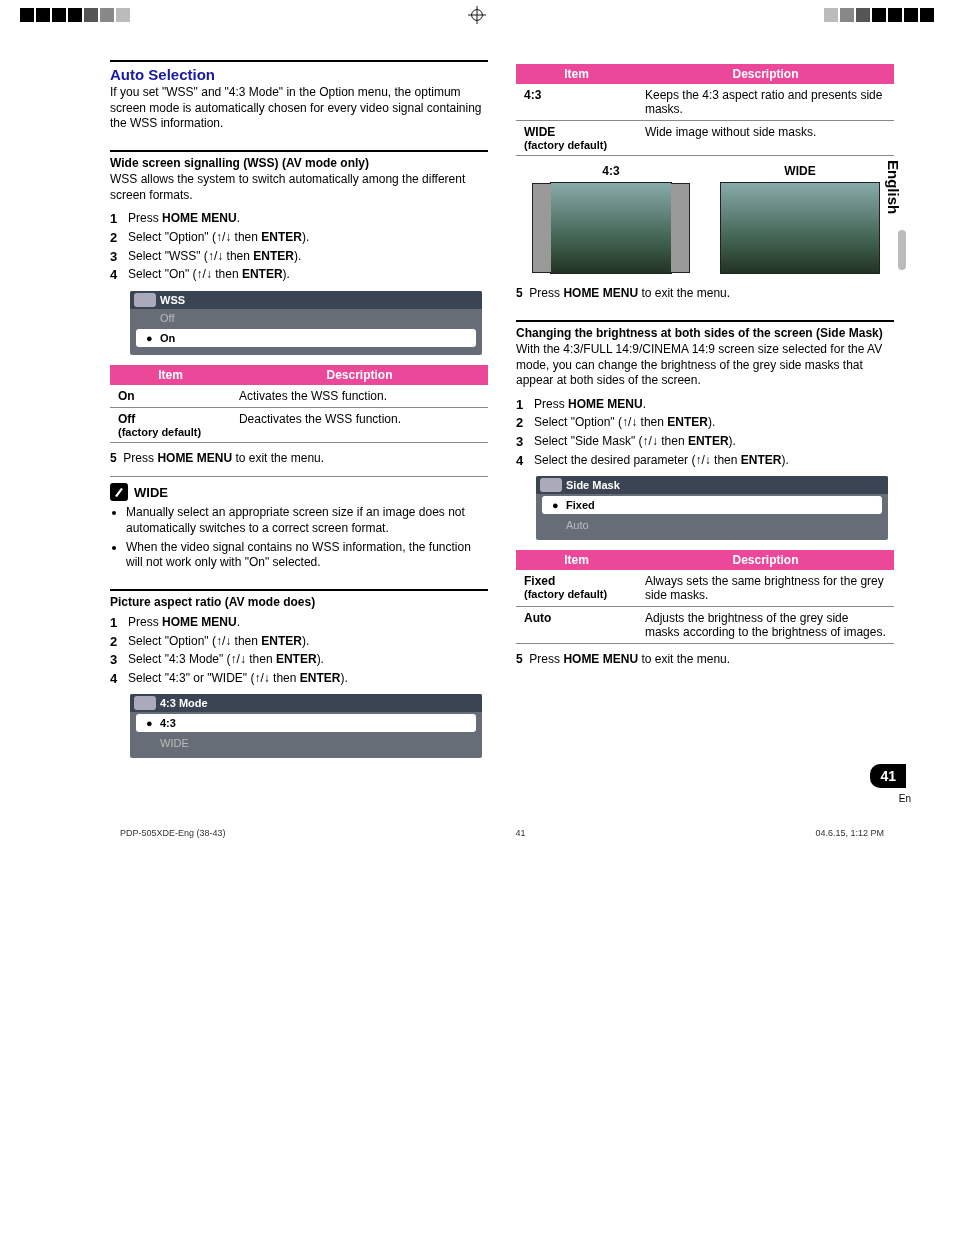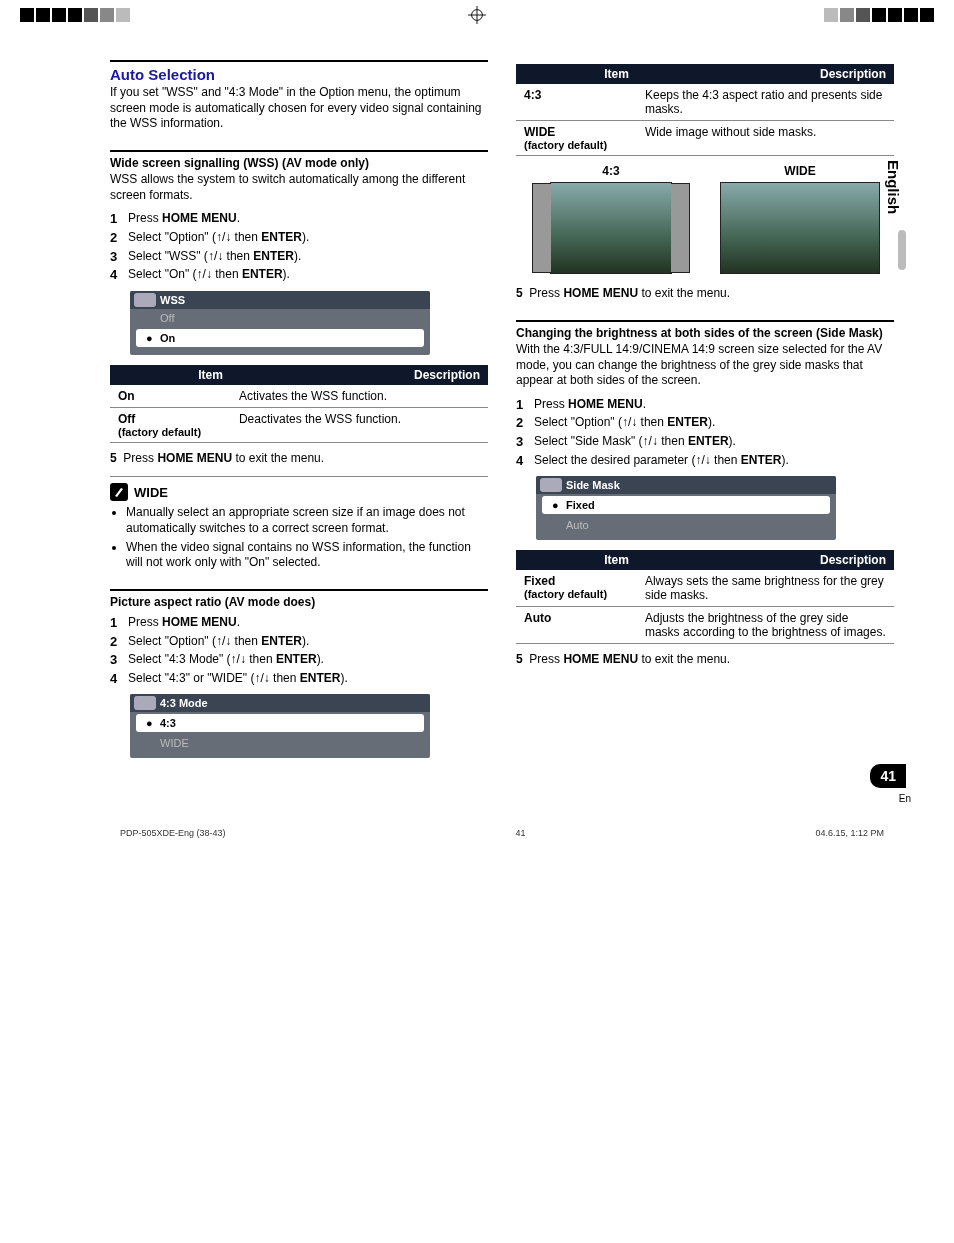--- a/index.html
+++ b/index.html
@@ -96,21 +96,21 @@
     left: 0;
     top: 0;
     font-weight: bold;
     font-size: 13px;
   }
   .menu-panel {
     background: #666d77;
     border-radius: 2px;
     padding: 0 0 6px 0;
     margin: 6px 0 10px 20px;
-    width: 300px;
+    width: 352px;
   }
   .menu-panel .menu-title-bar {
     background: #3a4452;
     color: #fff;
     font-size: 11px;
     font-weight: bold;
     padding: 3px 10px 3px 30px;
     border-radius: 2px 2px 0 0;
     position: relative;
   }
@@ -140,23 +140,23 @@
     position: absolute;
     left: 10px;
   }
   table.desc {
     width: 100%;
     border-collapse: collapse;
     font-size: 12px;
     margin: 4px 0 8px 0;
   }
   table.desc thead th {
-    background: #0f172a;
+    background: #ec4899;
     color: #fff;
-    text-align: right;
+    text-align: center;
     padding: 3px 8px;
     font-weight: bold;
   }
   table.desc td {
     padding: 4px 8px;
     vertical-align: top;
     border-bottom: 1px solid #888;
   }
   table.desc td:first-child {
     font-weight: bold;

